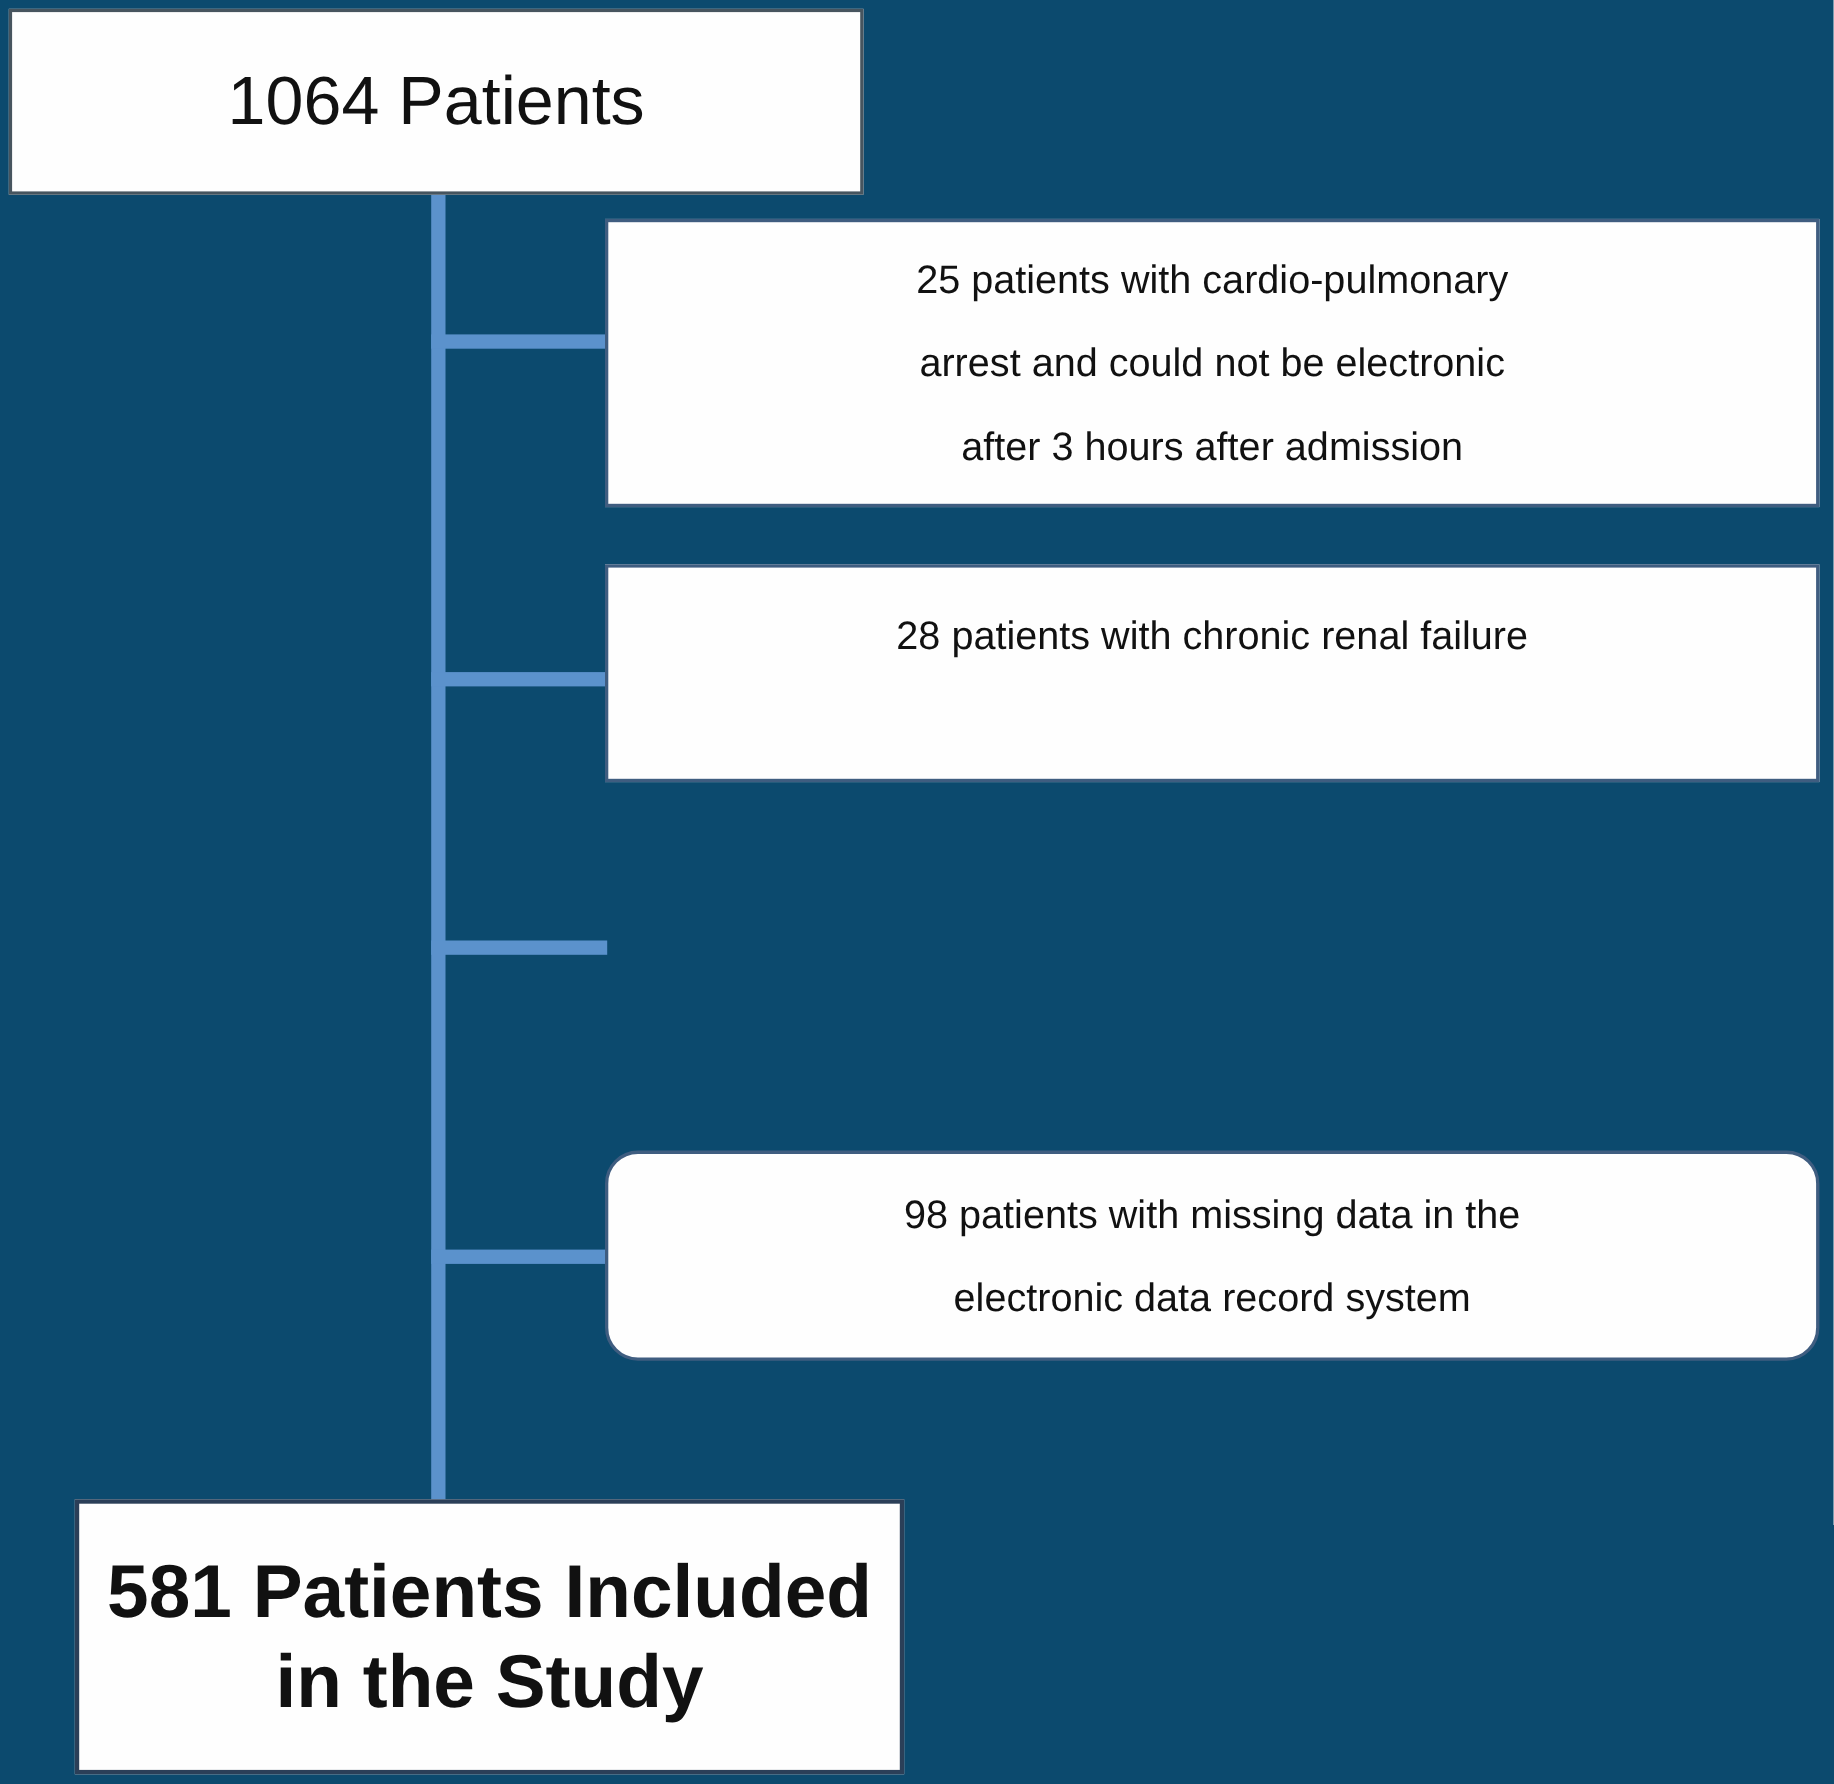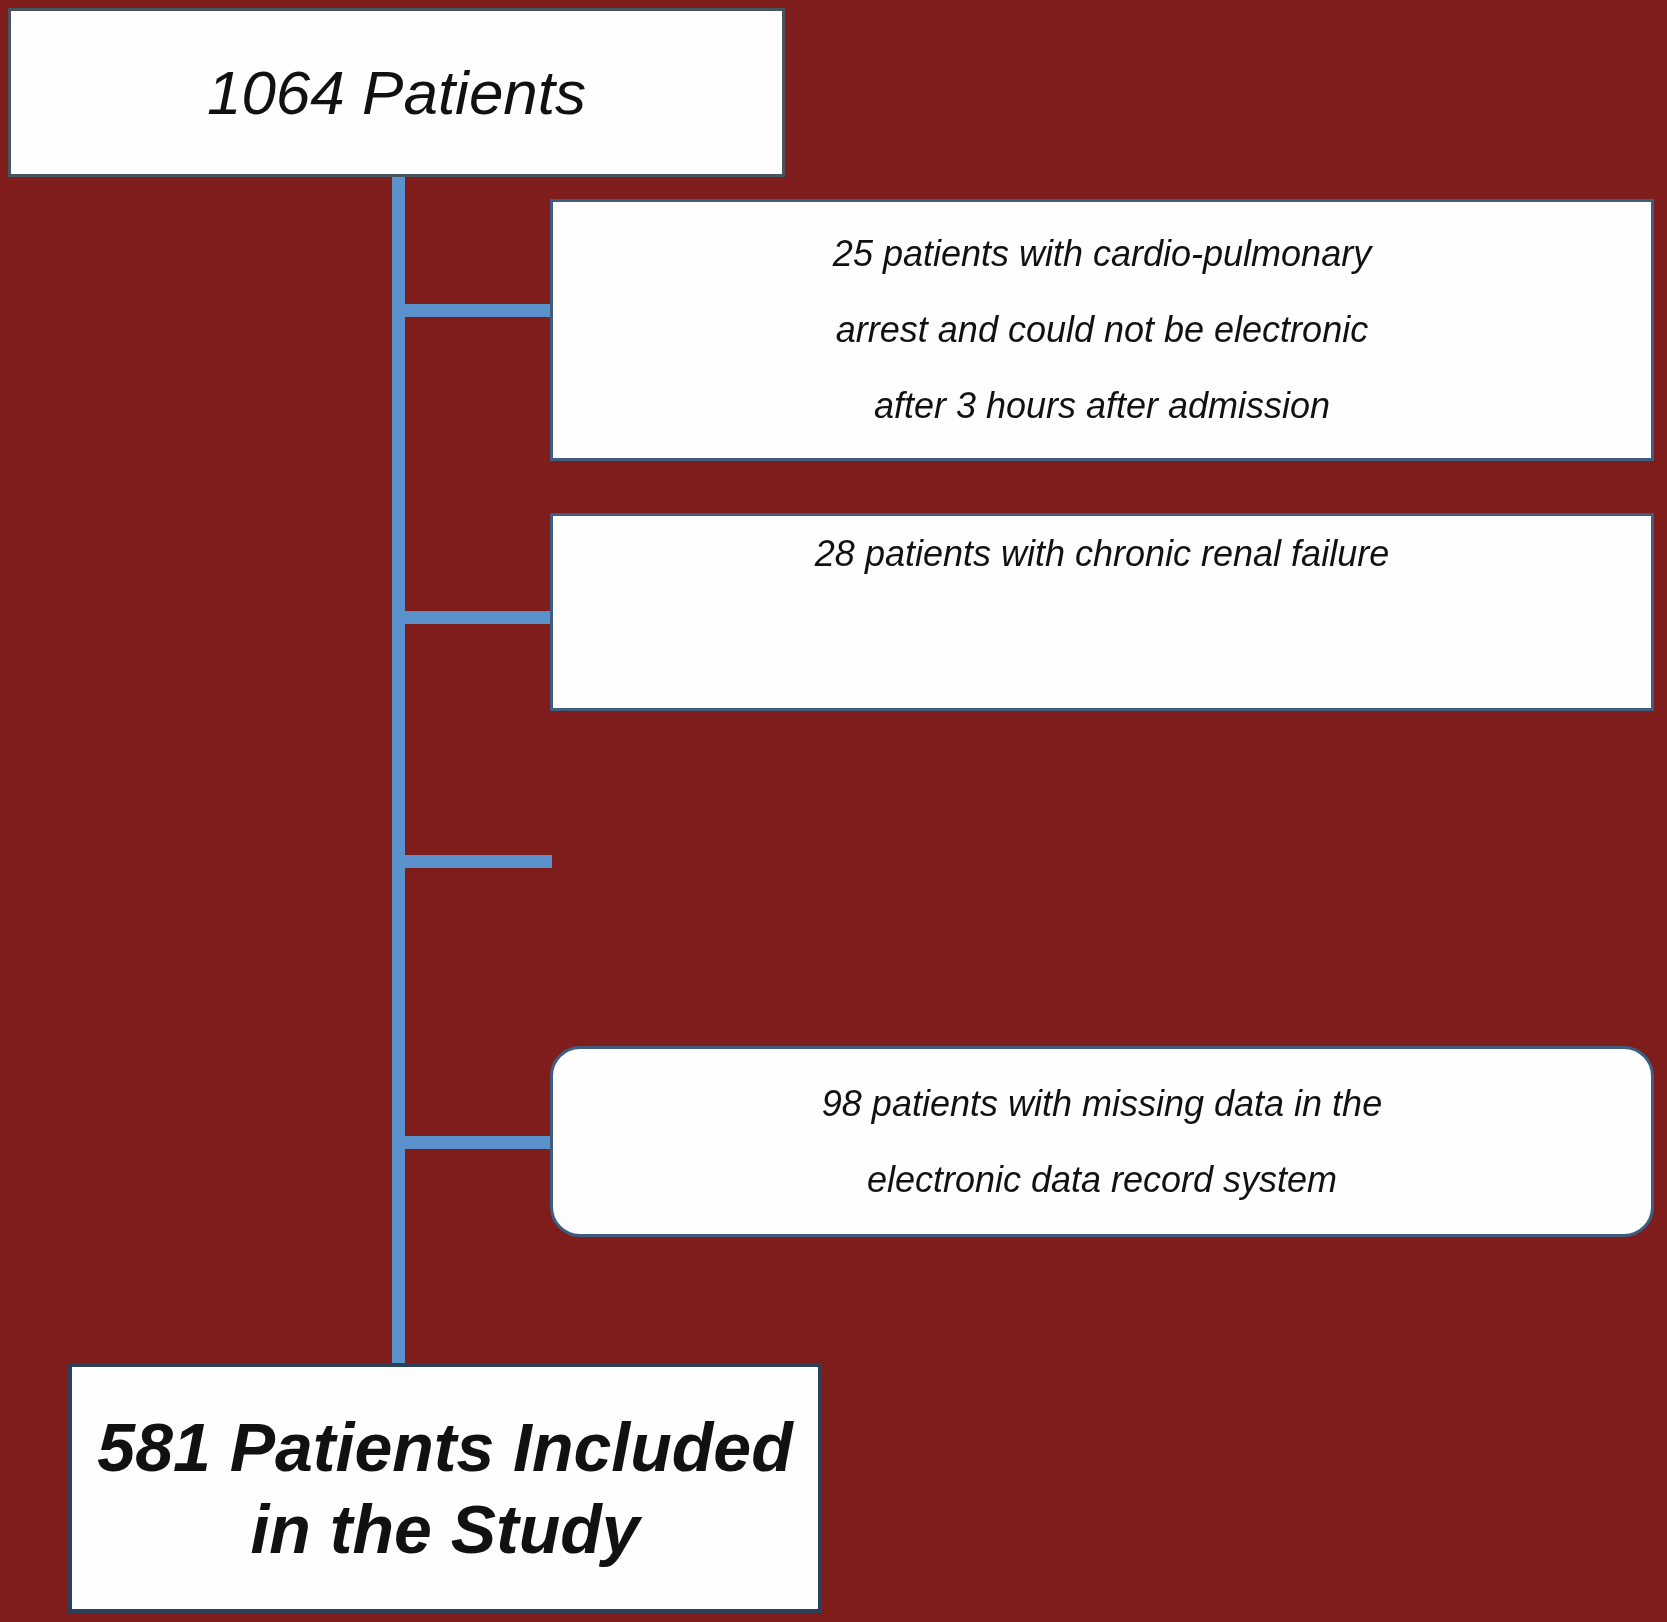--- a/index.html
+++ b/index.html
@@ -4,25 +4,24 @@
 <style>
   html, body {
     margin: 0;
     padding: 0;
     background: #ffffff;
   }
   #canvas {
     position: relative;
     width: 1667px;
     height: 1622px;
-    background: #7f1d1d;
+    background: #0c4a6e;
     font-family: "Liberation Sans", "DejaVu Sans", sans-serif;
     color: #111111;
     overflow: hidden;
-    font-style: italic;
   }
   .box {
     position: absolute;
     background: #fefefe;
     box-sizing: border-box;
     display: flex;
     flex-direction: column;
     justify-content: center;
     align-items: center;
     text-align: center;
@@ -34,21 +33,21 @@
     font-size: 62px;
   }
   .excl-box {
     left: 550px;
     width: 1104px;
     border: 3px solid #3f5d80;
     font-size: 36px;
     line-height: 76px;
   }
   .excl-1 { top: 199px; height: 262px; }
-  .excl-2 { top: 513px; height: 198px; justify-content: flex-start; }
+  .excl-2 { top: 513px; height: 198px; justify-content: flex-start; padding-top: 24px; }
   .excl-3 { top: 758px; height: 197px; }
   .excl-4 { top: 1046px; height: 191px; border-radius: 30px; }
   .result-box {
     left: 68px; top: 1363px;
     width: 754px; height: 250px;
     border: 4px solid #2b3f58;
     font-size: 68px;
     font-weight: bold;
     line-height: 82px;
   }

